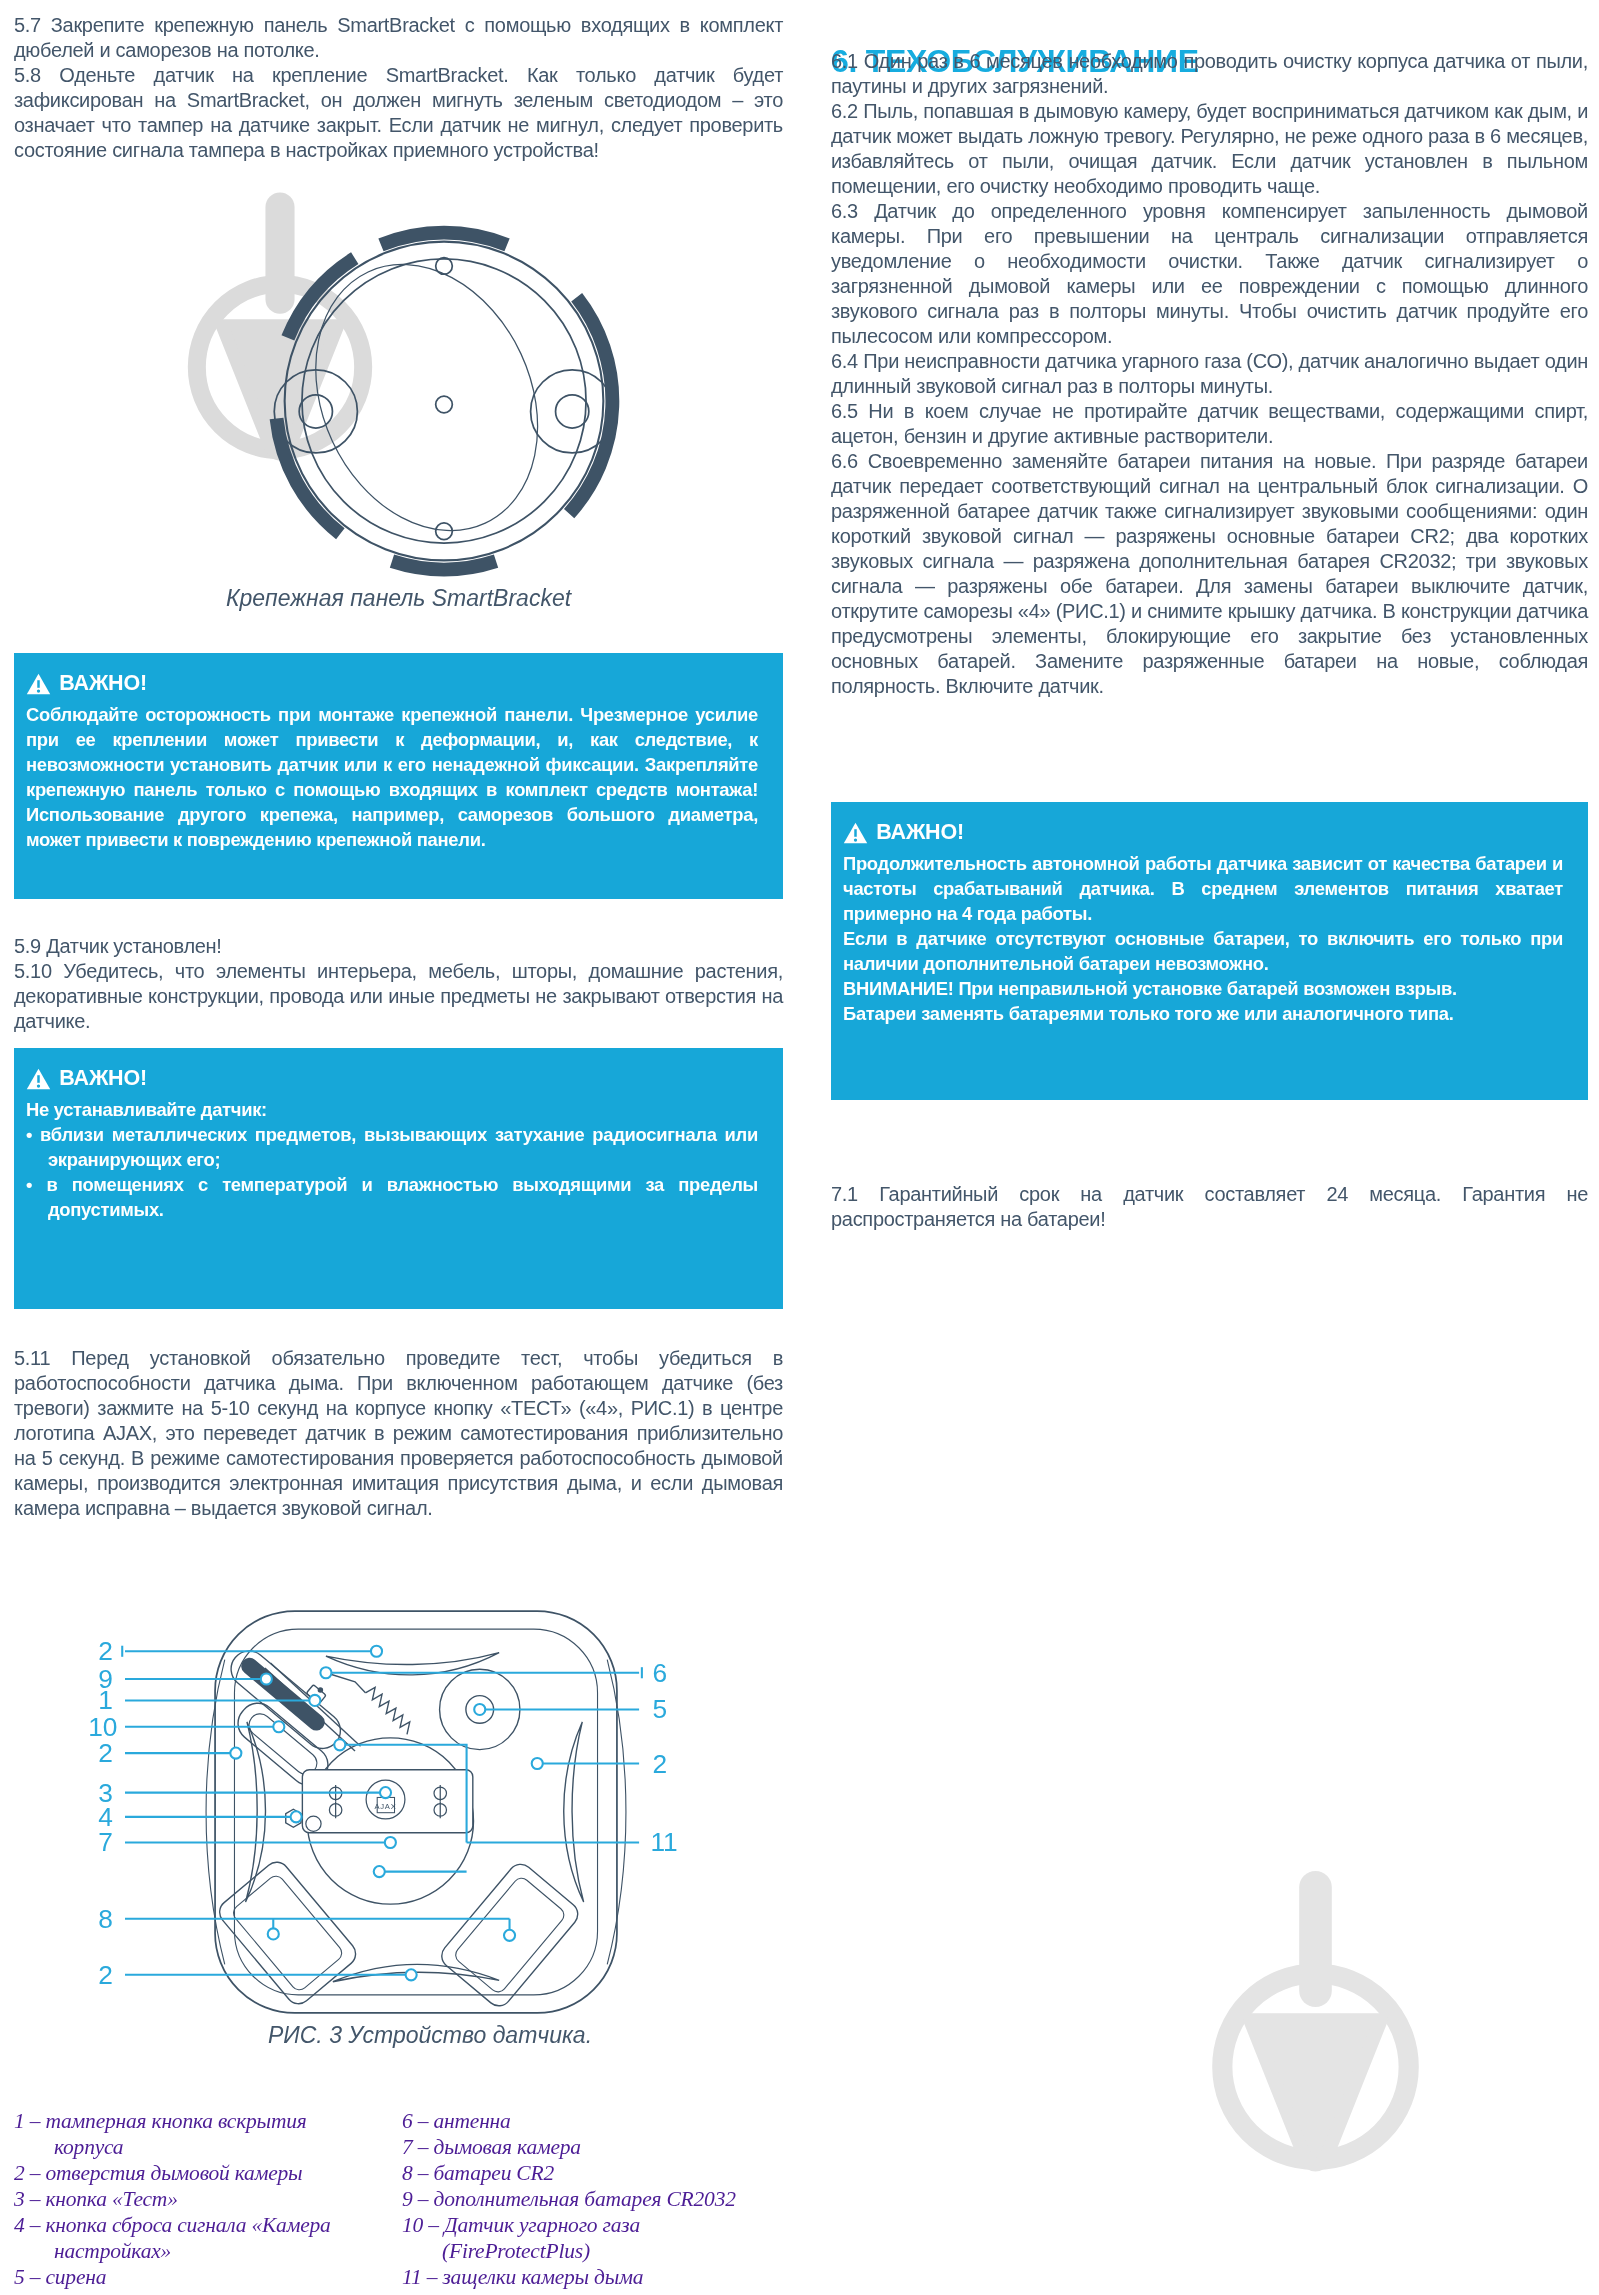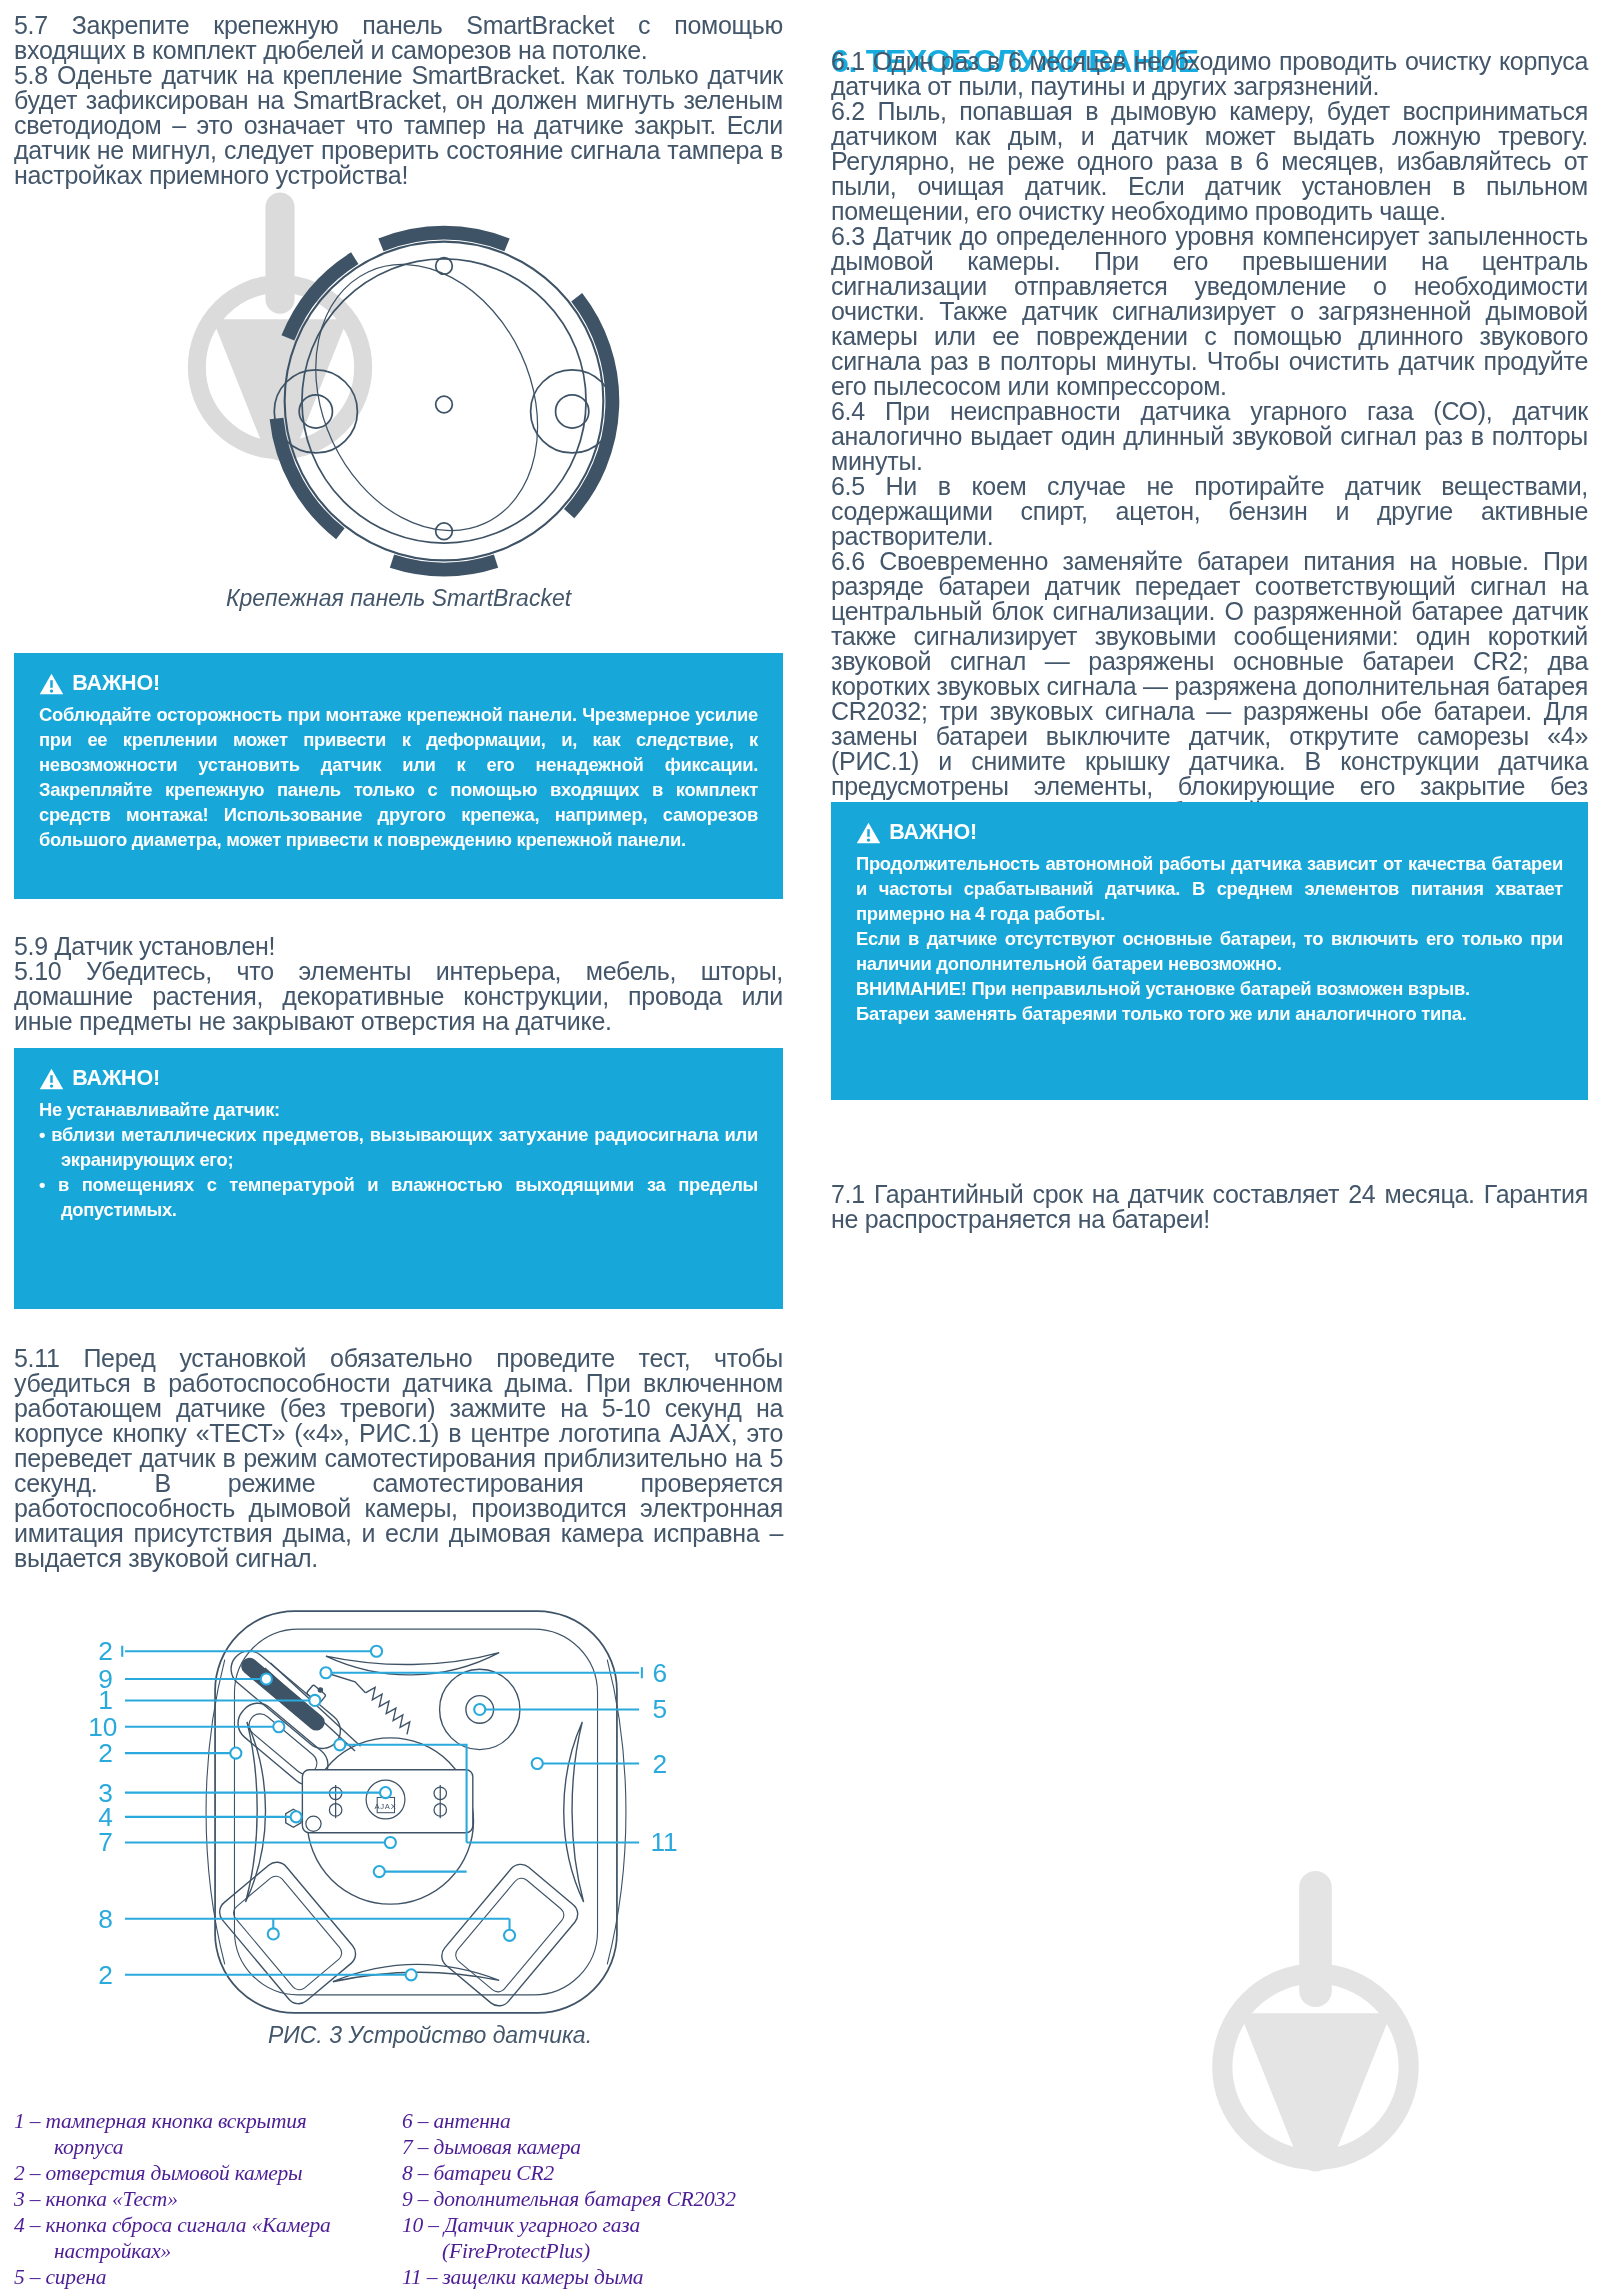--- a/index.html
+++ b/index.html
@@ -1,22 +1,22 @@
 <!DOCTYPE html>
 <html style="font-size:11px"><head>
 <meta charset="utf-8">
 <style>
   html,body{margin:0;padding:0;background:#fff;}
   .page{position:relative;width:1599px;height:2295px;background:#fff;overflow:hidden;
         font-family:"Liberation Sans",sans-serif;color:#43566A;}
   .abs{position:absolute;}
   p{margin:0;}
-  .body-text{font-size:25px;line-height:25px;letter-spacing:-0.3px;text-align:justify;color:#43566A;}
+  .body-text{font-size:20px;line-height:25px;letter-spacing:-0.3px;text-align:justify;color:#43566A;}
   .heading{font-size:32px;font-weight:bold;color:#16ACDF;letter-spacing:-0.3px;margin-top:37px;}
-  .impbox{background:#17A7D8;color:#fff;padding:18px 25px 21px 25px;box-sizing:border-box;}
+  .impbox{background:#17A7D8;color:#fff;padding:18px 25px 21px 12px;box-sizing:border-box;}
   .impbox .body-text{color:#fff;font-weight:bold;font-size:18.4px;line-height:25px;}
   .imp-title{display:flex;align-items:center;gap:8.3px;font-size:21.5px;font-weight:bold;color:#fff;
              margin-bottom:5.5px;letter-spacing:-0.2px;}
   .bullet{padding-left:22px;text-indent:-22px;}
   .bullet::before{content:"• ";}
   .caption{font-style:italic;font-size:23px;line-height:30.5px;text-align:center;color:#43566A;}
   .legend-line{font-style:italic;font-size:21.5px;line-height:26px;color:#4c1d95;letter-spacing:-0.2px;
                padding-left:0;white-space:nowrap;font-family:Liberation Serif, serif;}
   .legend-line.cont{padding-left:40px;}
   svg text.callout{font-family:"Liberation Sans",sans-serif;font-size:38px;fill:#2AA9DC;}

